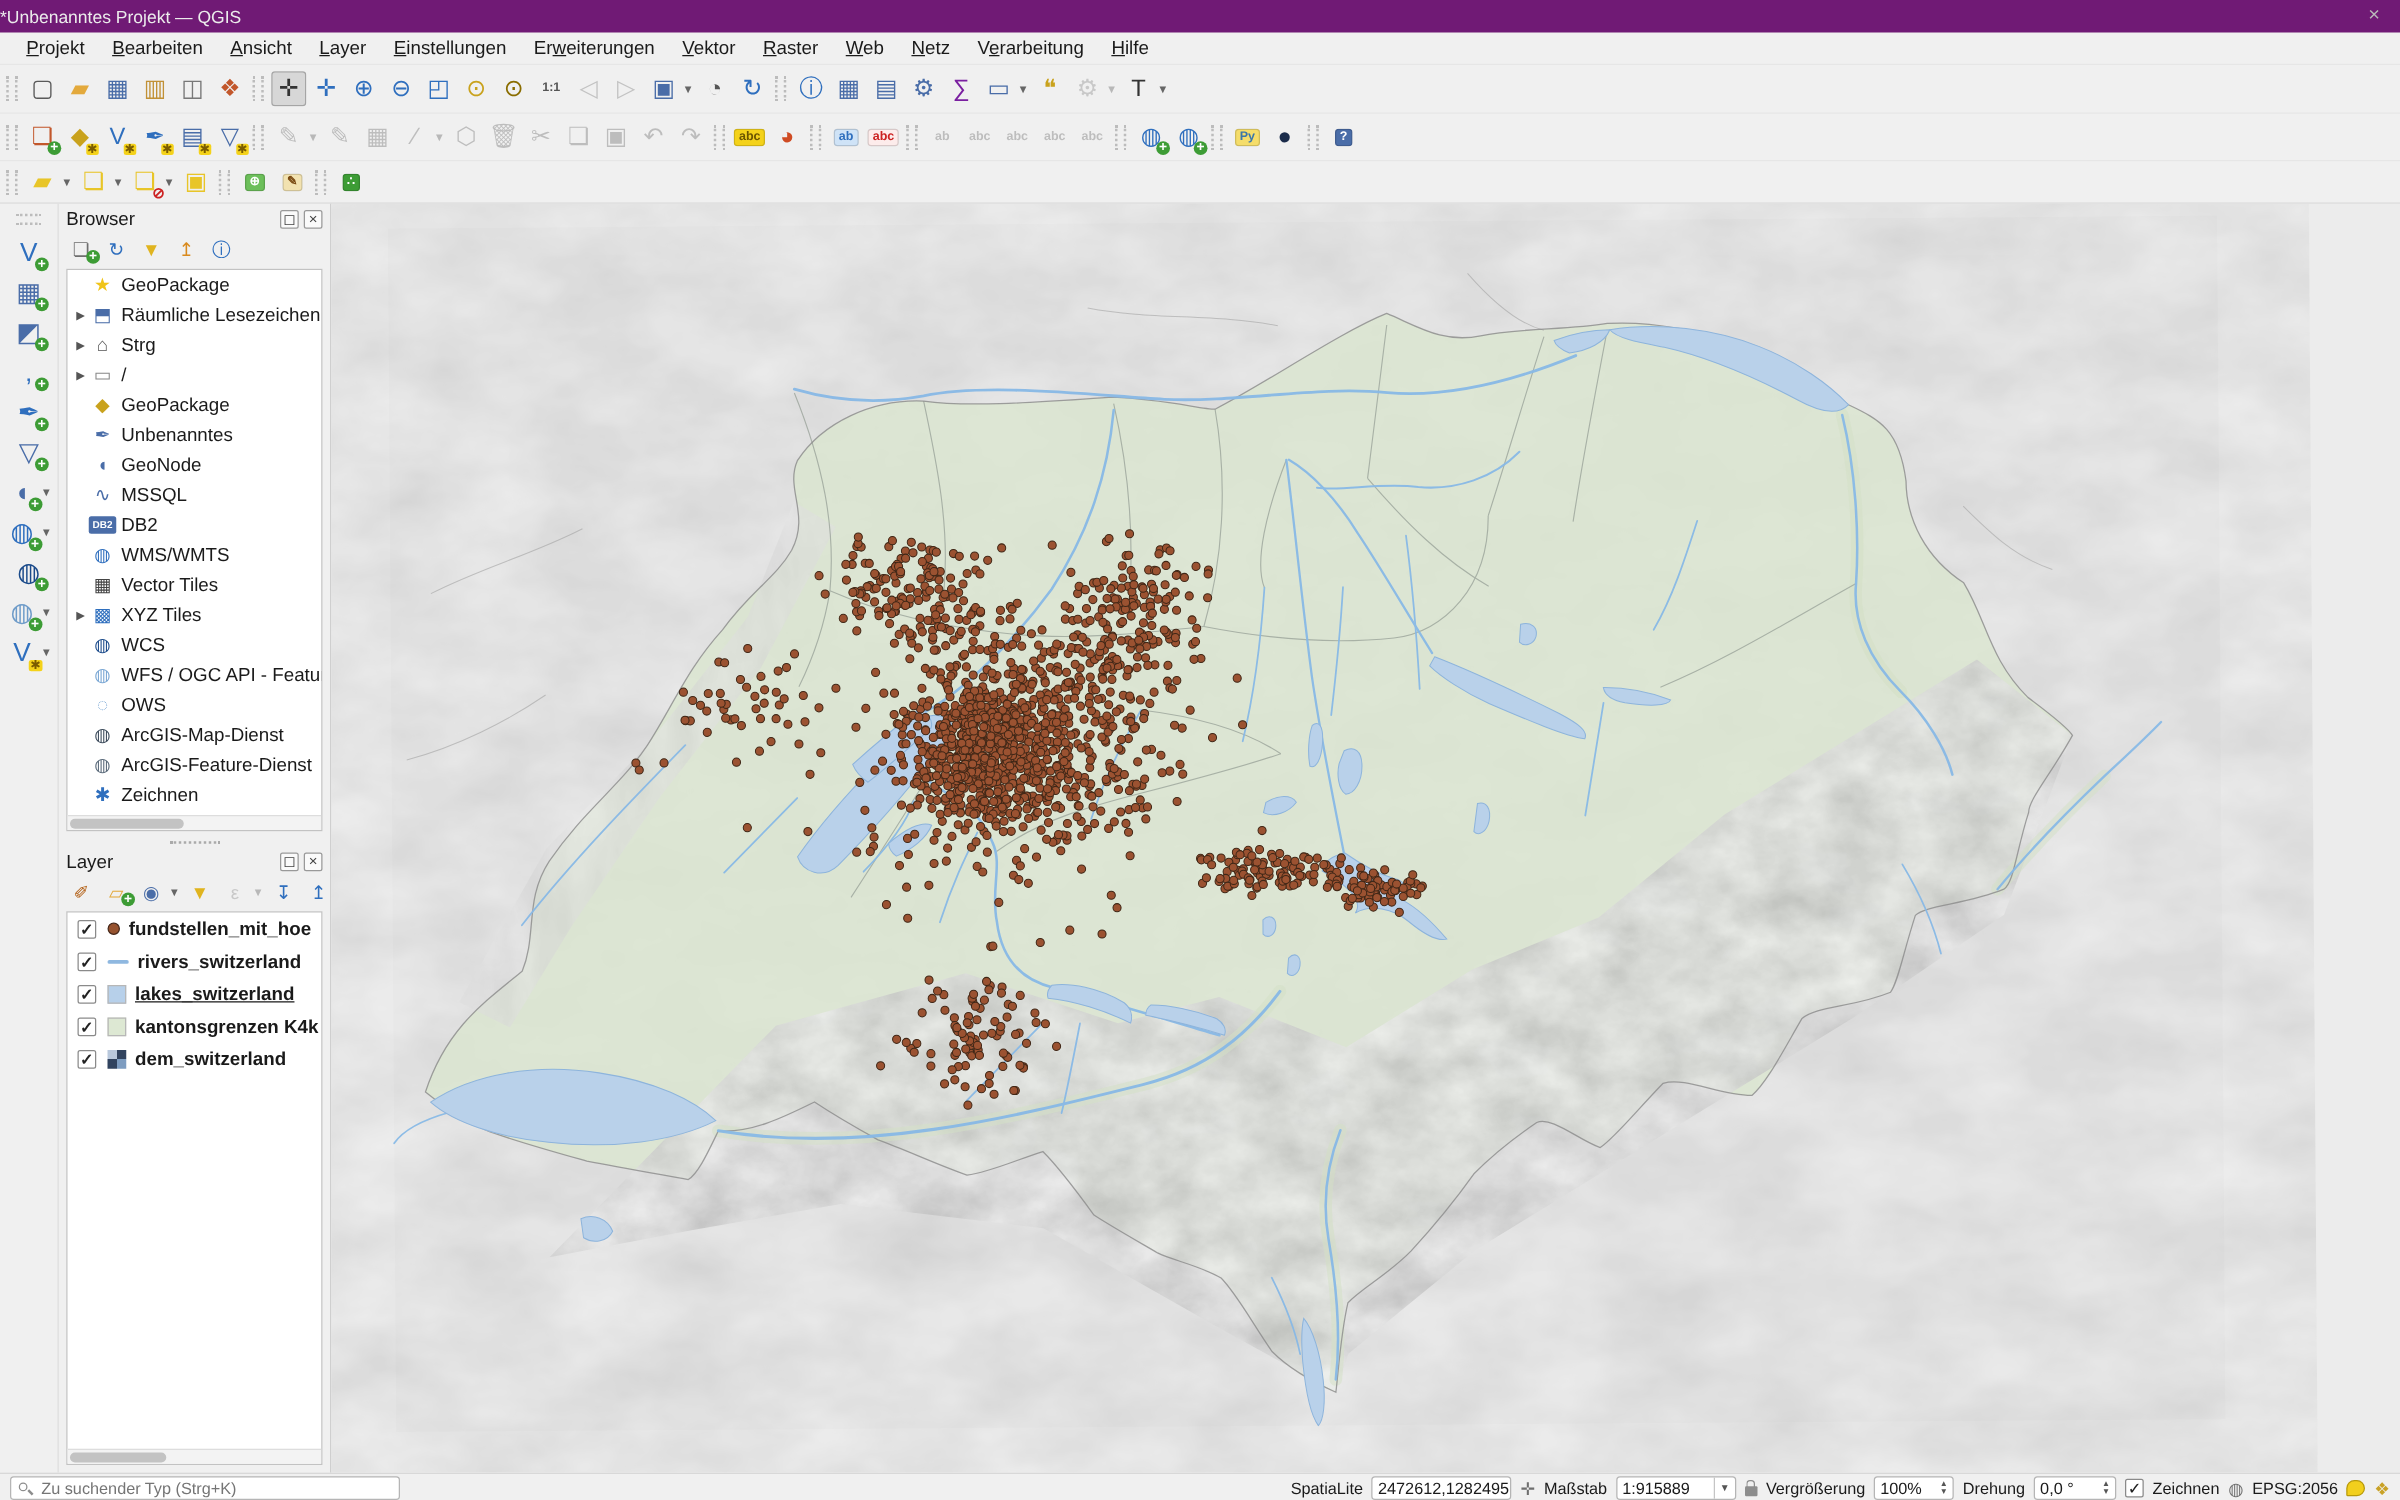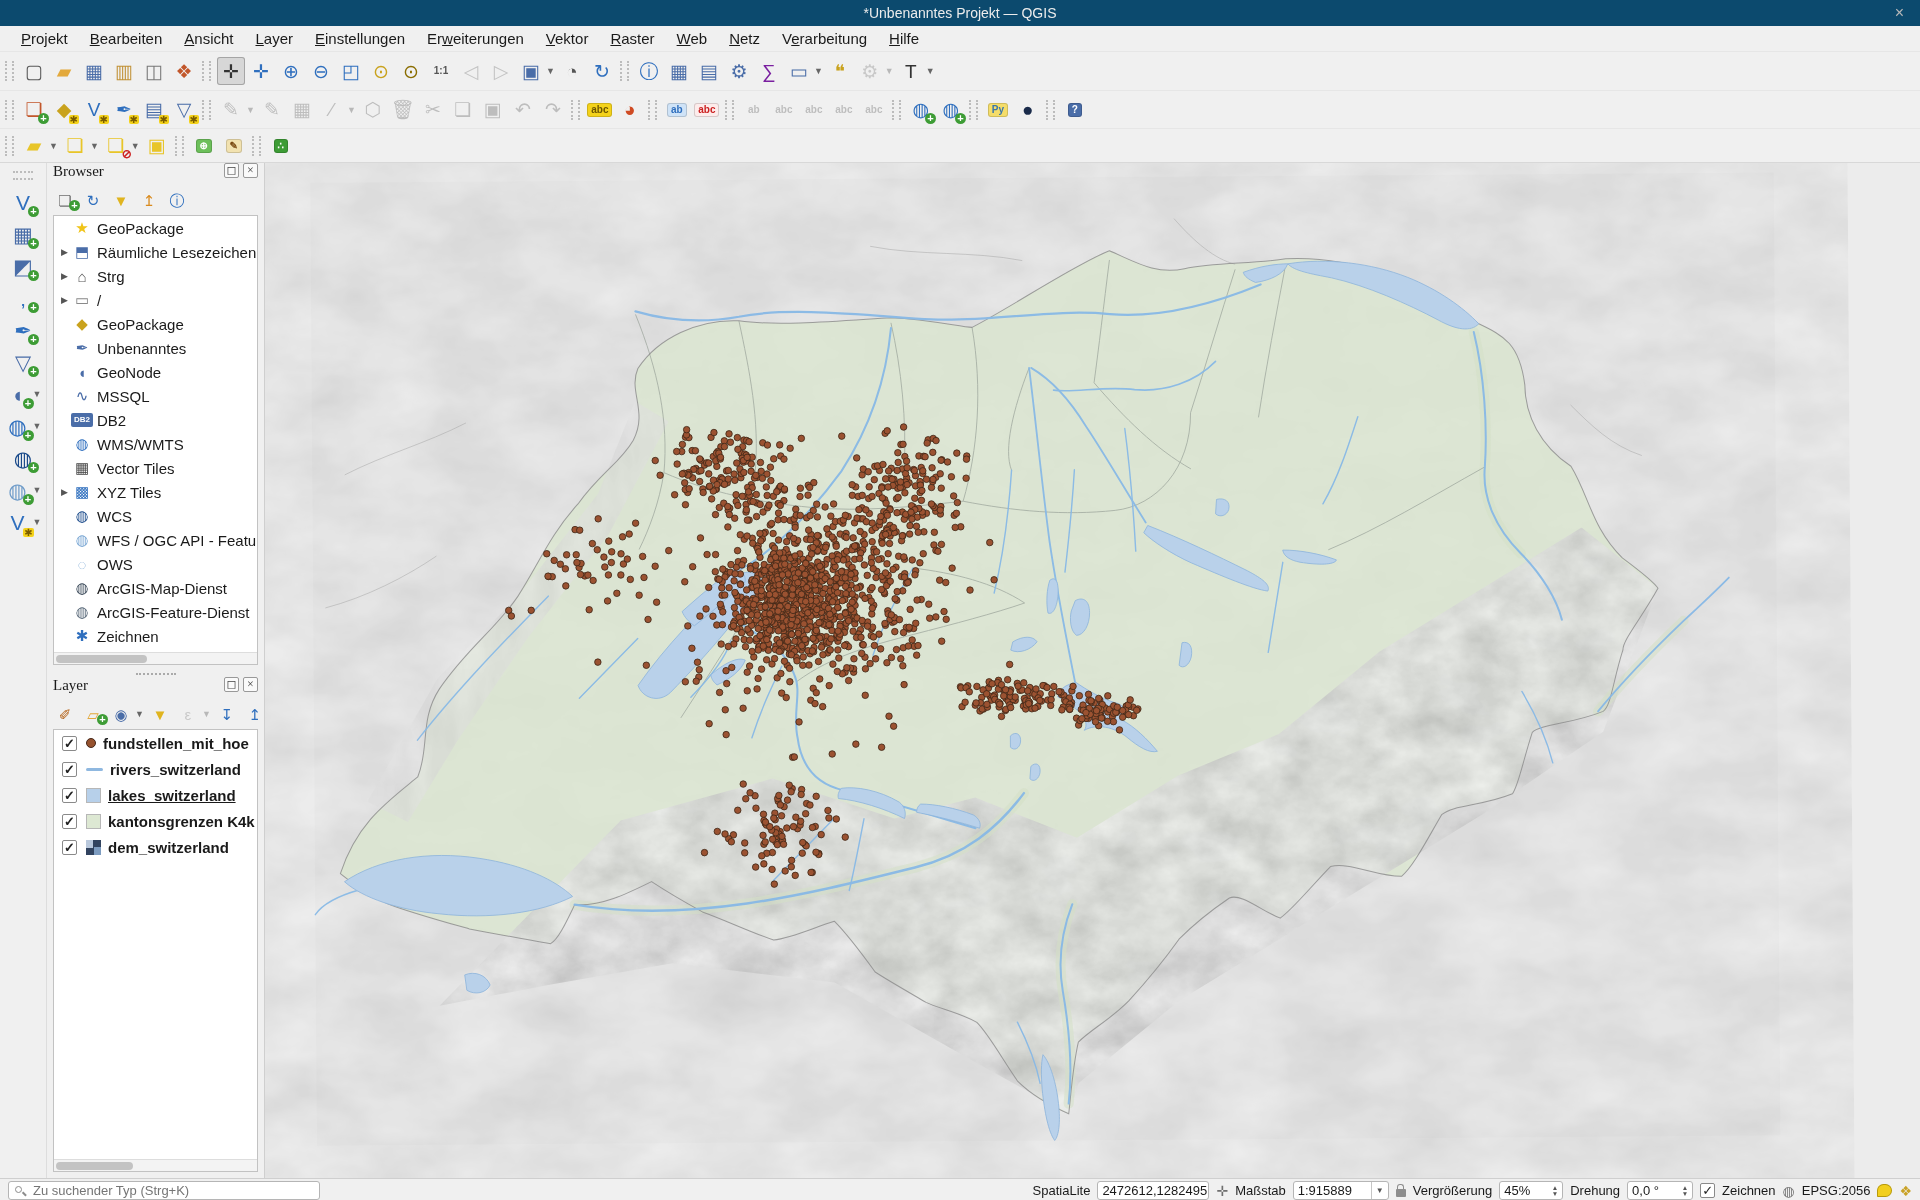--- a/index.html
+++ b/index.html
@@ -1,19 +1,19 @@
 <!DOCTYPE html>
 <html><head>
 <meta charset="utf-8">
 <style>
   html,body{margin:0;padding:0;width:1920px;height:1200px;overflow:hidden;
     font-family:"Liberation Sans",sans-serif;background:#f0f0f0;color:#1a1a1a;-webkit-font-smoothing:antialiased;}
   *{box-sizing:border-box;}
   
-  .titlebar{height:26px;background:#0c4a6e;display:flex;align-items:center;justify-content:center;position:relative;}
+  .titlebar{height:26px;background:#701a75;display:flex;align-items:center;justify-content:flex-start;position:relative;}
   .titlebar .ttl{color:#ececec;font-size:14px;}
   .titlebar .close{position:absolute;right:16px;color:#b9b9b9;font-size:16px;line-height:16px;cursor:default;}
   
   .menubar{height:25px;display:flex;align-items:center;padding-left:10px;font-size:15px;background:#f0f0f0;}
   .menubar .mi{padding:2px 11px;border-radius:2px;}
   .menubar .mi u{text-decoration:underline;}
   
   .tbrow{display:flex;align-items:center;background:#f0f0f0;border-top:1px solid #e6e6e6;padding-left:2px;}
   #tb1{height:39px}#tb2{height:38px}#tb3{height:34px}
   .grip{width:9px;height:20px;border-left:2px dotted #bcbcbc;border-right:2px dotted #bcbcbc;margin:0 5px 0 3px;}
@@ -32,21 +32,21 @@
   .vtb{width:46px;background:#f0f0f0;display:flex;flex-direction:column;align-items:center;padding-top:8px;}
   .vtb .hgrip{width:20px;height:9px;border-top:2px dotted #bcbcbc;border-bottom:2px dotted #bcbcbc;margin-bottom:6px;}
   .vtb .row{display:flex;align-items:center;}
   .vtb .tbtn{width:30px;height:30px;margin:1px 0;font-size:21px;}
   .vtb .dd{margin-left:0;}
   
   .dock{width:218px;display:flex;flex-direction:column;background:#f0f0f0;border-left:1px solid #ddd;}
   .panel{display:flex;flex-direction:column;}
   #browserPanel{height:508px;}
   #layerPanel{flex:1;}
-  .ptitle{height:24px;display:flex;align-items:flex-start;padding:0 6px;font-size:15px;font-family:Liberation Serif, serif;}
+  .ptitle{height:24px;display:flex;align-items:center;padding:0 6px;font-size:15px;}
   .ptitle .sp{flex:1}
   .pbtn{font-size:12px;color:#444;border:1px solid #999;border-radius:2px;width:15px;height:15px;line-height:13px;text-align:center;margin-left:4px;background:#fafafa;}
   .ptools{height:26px;display:flex;align-items:center;padding:0 4px;}
   .ptools .tbtn{width:24px;height:22px;font-size:15px;margin:0;}
   .tree{flex:1;background:#fff;border:1px solid #c2c2c2;margin:2px 6px 6px 6px;overflow:hidden;position:relative;font-size:15px;}
   .trow{display:flex;align-items:center;height:24px;padding-left:4px;white-space:nowrap;}
   .trow .arr{width:13px;font-size:9px;color:#555;text-align:center;flex:0 0 13px;}
   .trow .tico{width:22px;text-align:center;font-size:15px;flex:0 0 22px;}
   .trow .lbl{margin-left:4px;}
   .hsb{position:absolute;left:0;right:0;bottom:0;height:12px;background:#f3f3f3;border-top:1px solid #ddd;}
@@ -2688,21 +2688,21 @@
   </div>
   <span class="sbico">✛</span>
   <span>Maßstab</span>
   <div class="sb-field combo" style="width:96px">
     <span style="flex:1">1:915889</span>
       <span class="cdd">▼</span>
   </div>
   <span class="lockico"></span>
   <span>Vergrößerung</span>
   <div class="sb-field" style="width:64px">
-    <span style="flex:1">45%</span>
+    <span style="flex:1">100%</span>
       <span class="spin">
         <span>▲</span>
         <span>▼</span>
       </span>
   </div>
   <span>Drehung</span>
   <div class="sb-field" style="width:66px">
     <span style="flex:1">0,0 °</span>
       <span class="spin">
         <span>▲</span>

